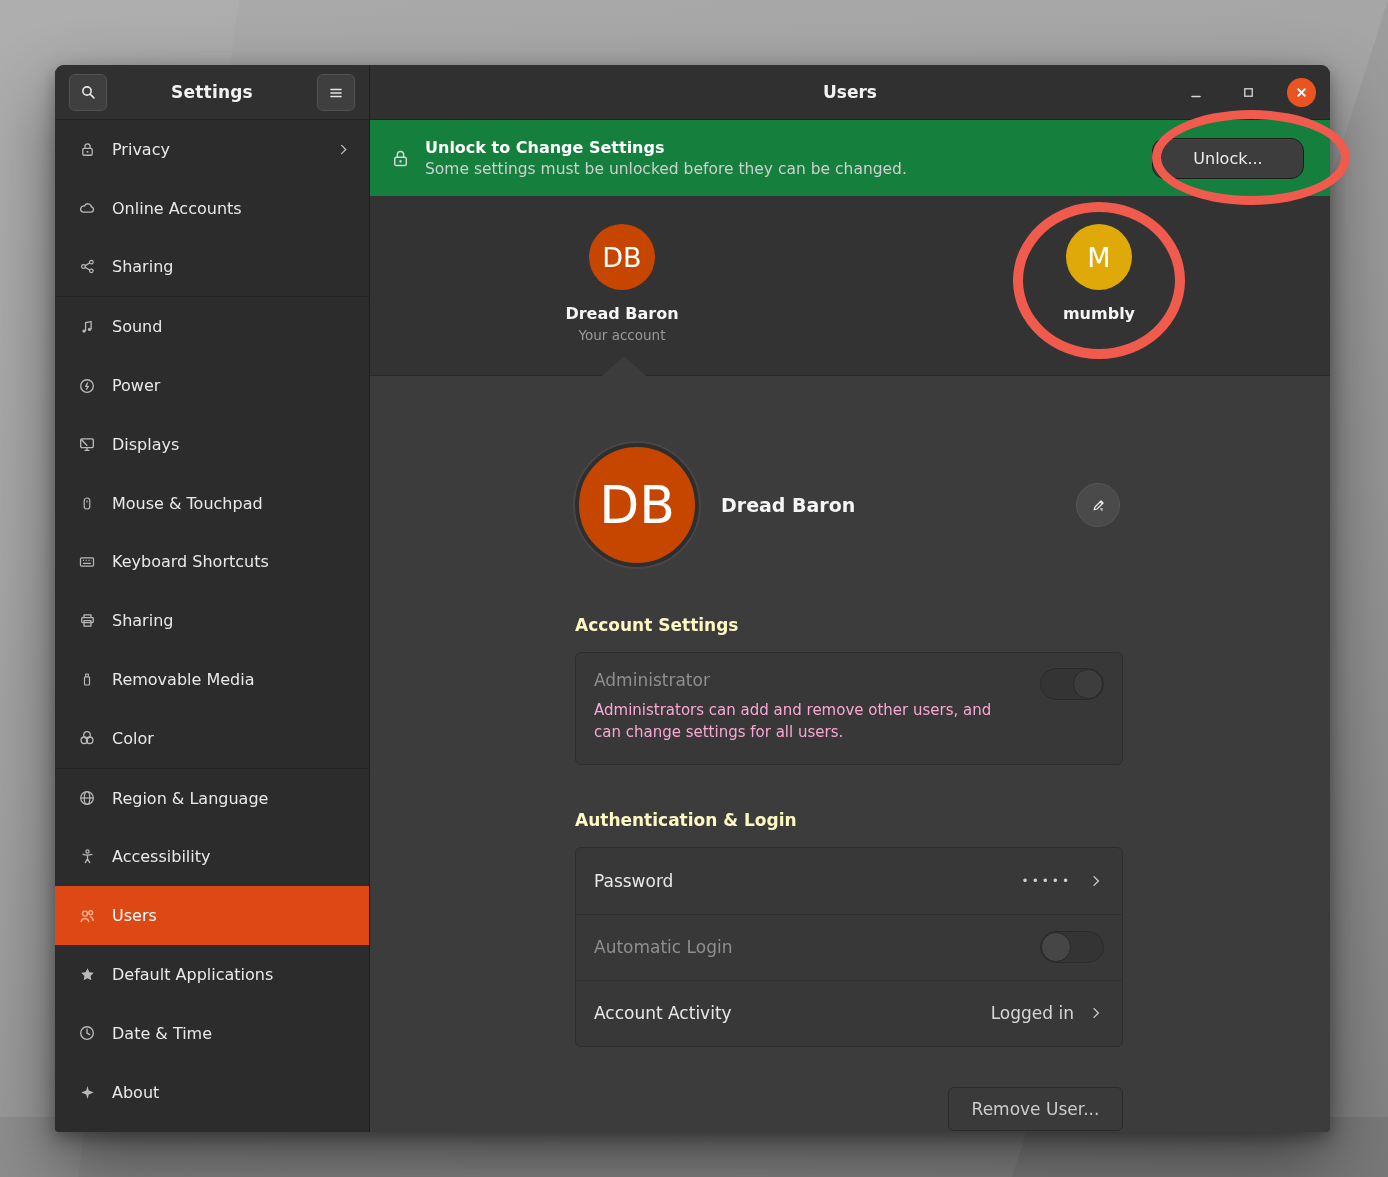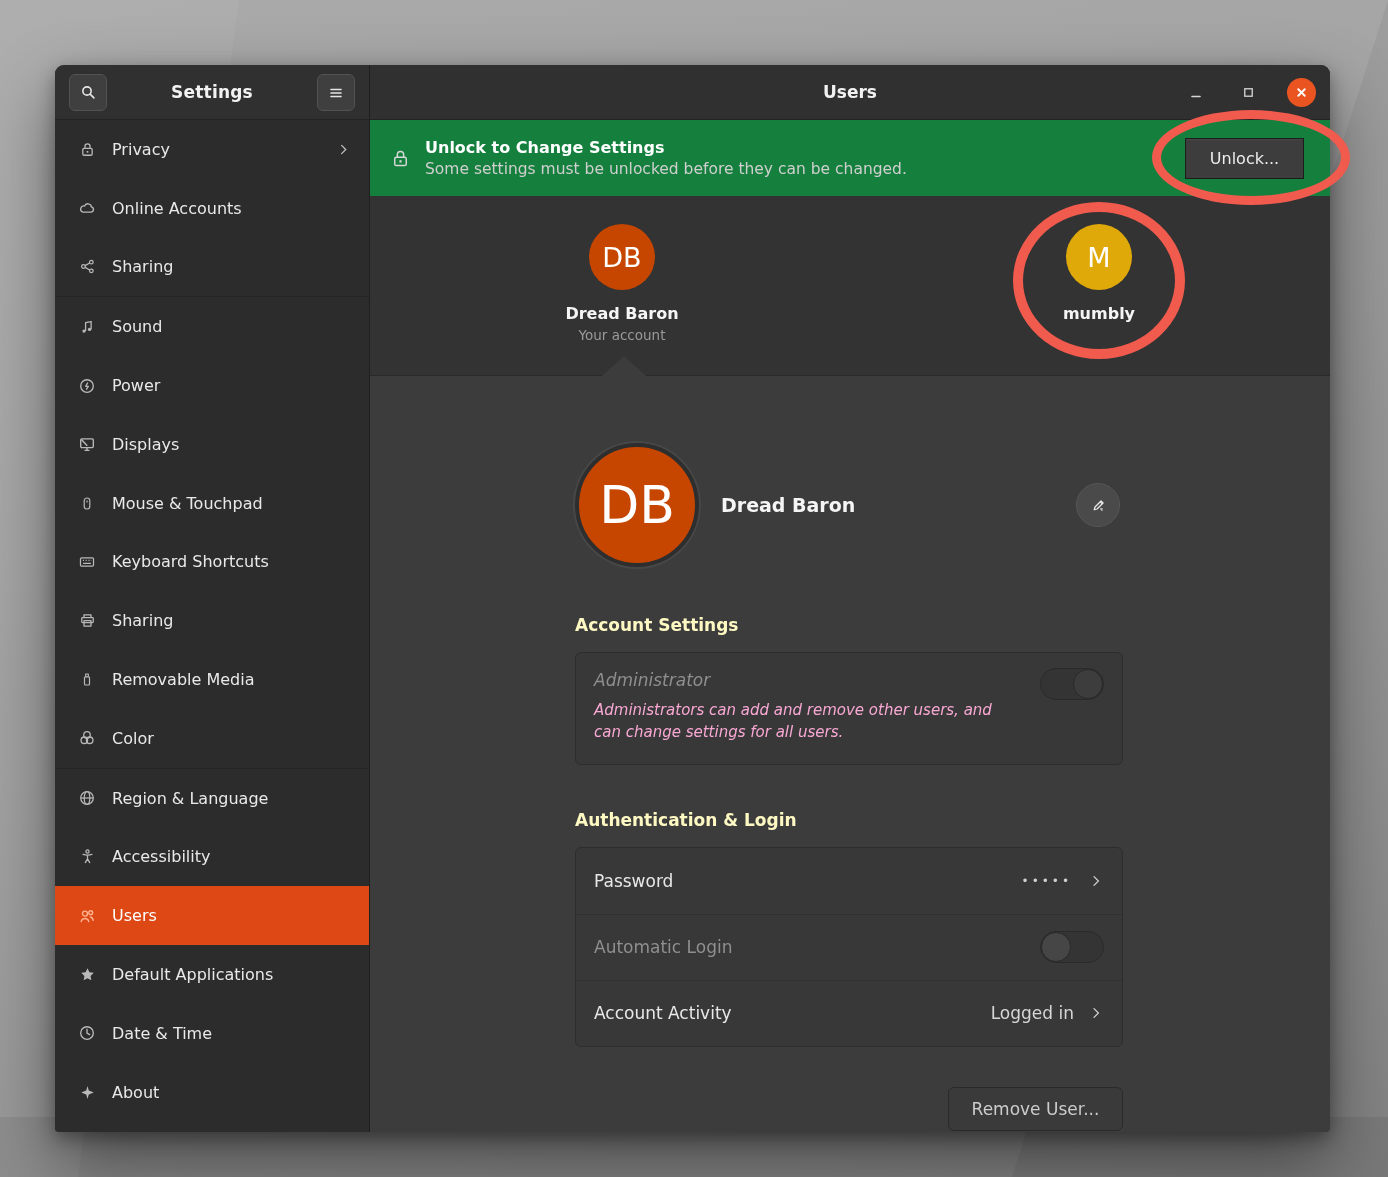--- a/index.html
+++ b/index.html
@@ -38,21 +38,21 @@
   .tb-title{color:#f2f2f2;font-weight:bold;font-size:17px;}
   .win-controls{position:absolute;right:14px;top:0;height:55px;display:flex;align-items:center;gap:26px;}
   .wc-btn{width:26px;height:26px;display:flex;align-items:center;justify-content:center;color:#d8d8d8;cursor:pointer;}
   .wc-close{width:29px;height:29px;border-radius:50%;background:#e95420;color:#fff;display:flex;align-items:center;justify-content:center;font-size:14px;font-weight:bold;cursor:pointer;}
 
   .unlock-banner{height:76px;background:#15803d;display:flex;align-items:center;padding:0 26px 0 20px;flex:none;}
   .ub-lock{color:#d9d9d9;margin-right:14px;flex:none;}
   .ub-text{flex:1;}
   .ub-title{color:#ffffff;font-weight:bold;font-size:16px;line-height:1.4;}
   .ub-sub{color:#cfcfcf;font-size:15.5px;line-height:1.3;}
-  .unlock-btn{width:119px;height:41px;background:#3d3d3d;border:1px solid #1c1c1c;border-radius:0;color:#ededed;
+  .unlock-btn{width:152px;height:41px;background:#3d3d3d;border:1px solid #1c1c1c;border-radius:13px;color:#ededed;
               font-size:16px;display:flex;align-items:center;justify-content:center;cursor:pointer;flex:none;box-shadow:inset 0 1px 0 rgba(255,255,255,.05);}
 
   .user-strip{height:180px;background:#333333;position:relative;flex:none;border-bottom:1px solid #2a2a2a;}
   .chip{position:absolute;top:28px;width:160px;display:flex;flex-direction:column;align-items:center;cursor:pointer;}
   .chip.db{left:172px;} .chip.m{left:649px;}
   .avatar-sm{width:66px;height:66px;border-radius:50%;display:flex;align-items:center;justify-content:center;color:#fff;font-size:27px;margin-bottom:14px;}
   .chip-name{color:#f5f5f5;font-weight:bold;font-size:16px;line-height:1.3;}
   .chip-sub{color:#9a9a9a;font-size:13.5px;margin-top:2px;}
   .strip-pointer{position:absolute;bottom:-1px;left:232px;width:0;height:0;border-left:22px solid transparent;border-right:22px solid transparent;border-bottom:20px solid #3c3c3c;}
   .strip-pointer:before{content:"";position:absolute;left:-24px;top:-2px;border-left:24px solid transparent;border-right:24px solid transparent;border-bottom:22px solid #2a2a2a;z-index:-1;}
@@ -61,21 +61,21 @@
   .col{width:548px;}
   .profile-row{display:flex;align-items:center;position:relative;height:130px;}
   .avatar-lg{width:124px;height:124px;border-radius:50%;display:flex;align-items:center;justify-content:center;color:#fff;
              font-size:52px;border:4px solid #2e2e2e;box-shadow:0 0 0 2px #474747;flex:none;}
   .profile-name{color:#f5f5f5;font-weight:bold;font-size:19px;margin-left:22px;}
   .edit-btn{position:absolute;right:3px;top:43px;width:44px;height:44px;border-radius:50%;background:#4a4a4a;border:1px solid #565656;
             display:flex;align-items:center;justify-content:center;color:#e8e8e8;cursor:pointer;}
 
   .sec-heading{color:#fef9c3;font-weight:bold;font-size:17px;margin-top:45px;margin-bottom:17px;}
   .card{width:548px;background:#383838;border:1px solid #2d2d2d;border-radius:6px;}
-  .admin-row{padding:17px 32px 20px 18px;position:relative;font-style:italic;}
+  .admin-row{padding:17px 32px 20px 18px;position:relative;}
   .admin-label{color:#8f8f8f;font-size:17px;margin-bottom:10px;}
   .admin-desc{color:#f9a8d4;font-size:15px;line-height:1.45;width:420px;}
   .toggle{width:64px;height:32px;border-radius:16px;background:#343434;border:1px solid #2a2a2a;position:relative;flex:none;}
   .toggle .knob{position:absolute;top:0px;width:30px;height:30px;border-radius:50%;background:#3d3d3d;border:1px solid #2a2a2a;}
   .toggle.on .knob{right:0px;} .toggle.off .knob{left:0px;background:#464646;}
   .admin-toggle{position:absolute;right:18px;top:15px;}
 
   .auth-row{height:66px;display:flex;align-items:center;padding:0 18px 0 18px;position:relative;}
   .auth-row + .auth-row{border-top:1px solid #303030;}
   .auth-label{flex:1;font-size:17px;color:#e8e8e8;}

